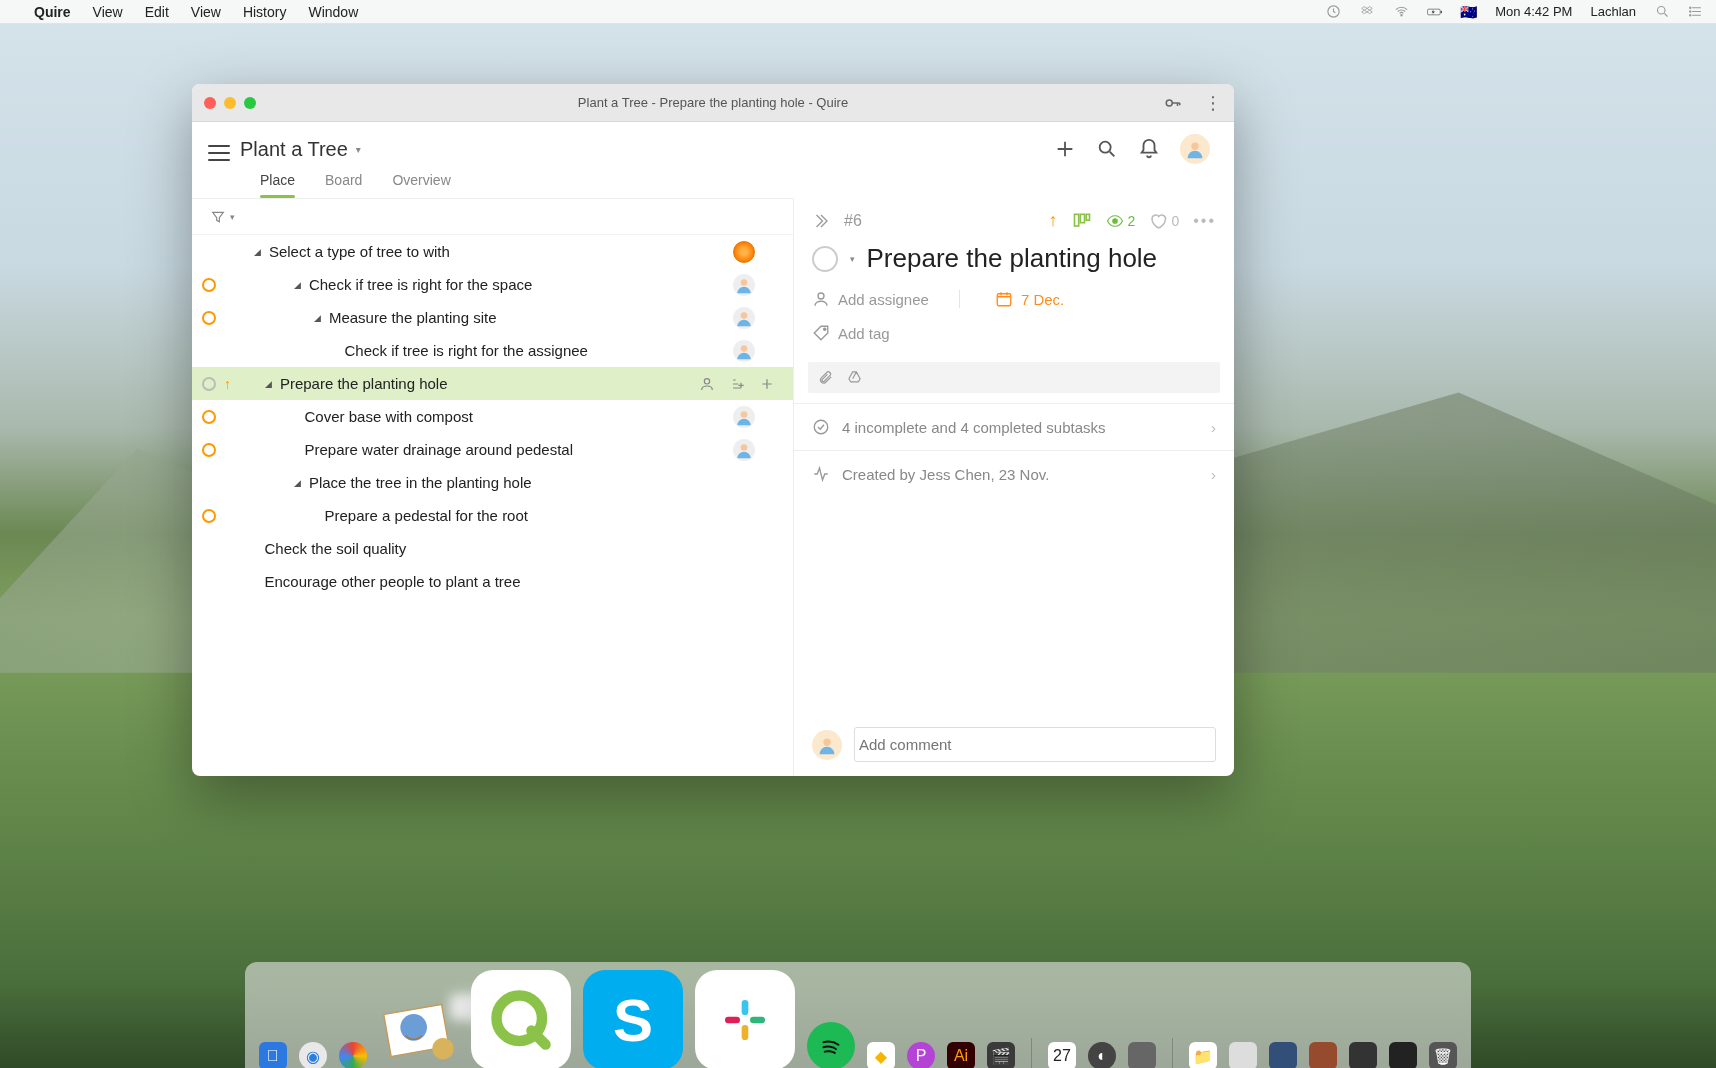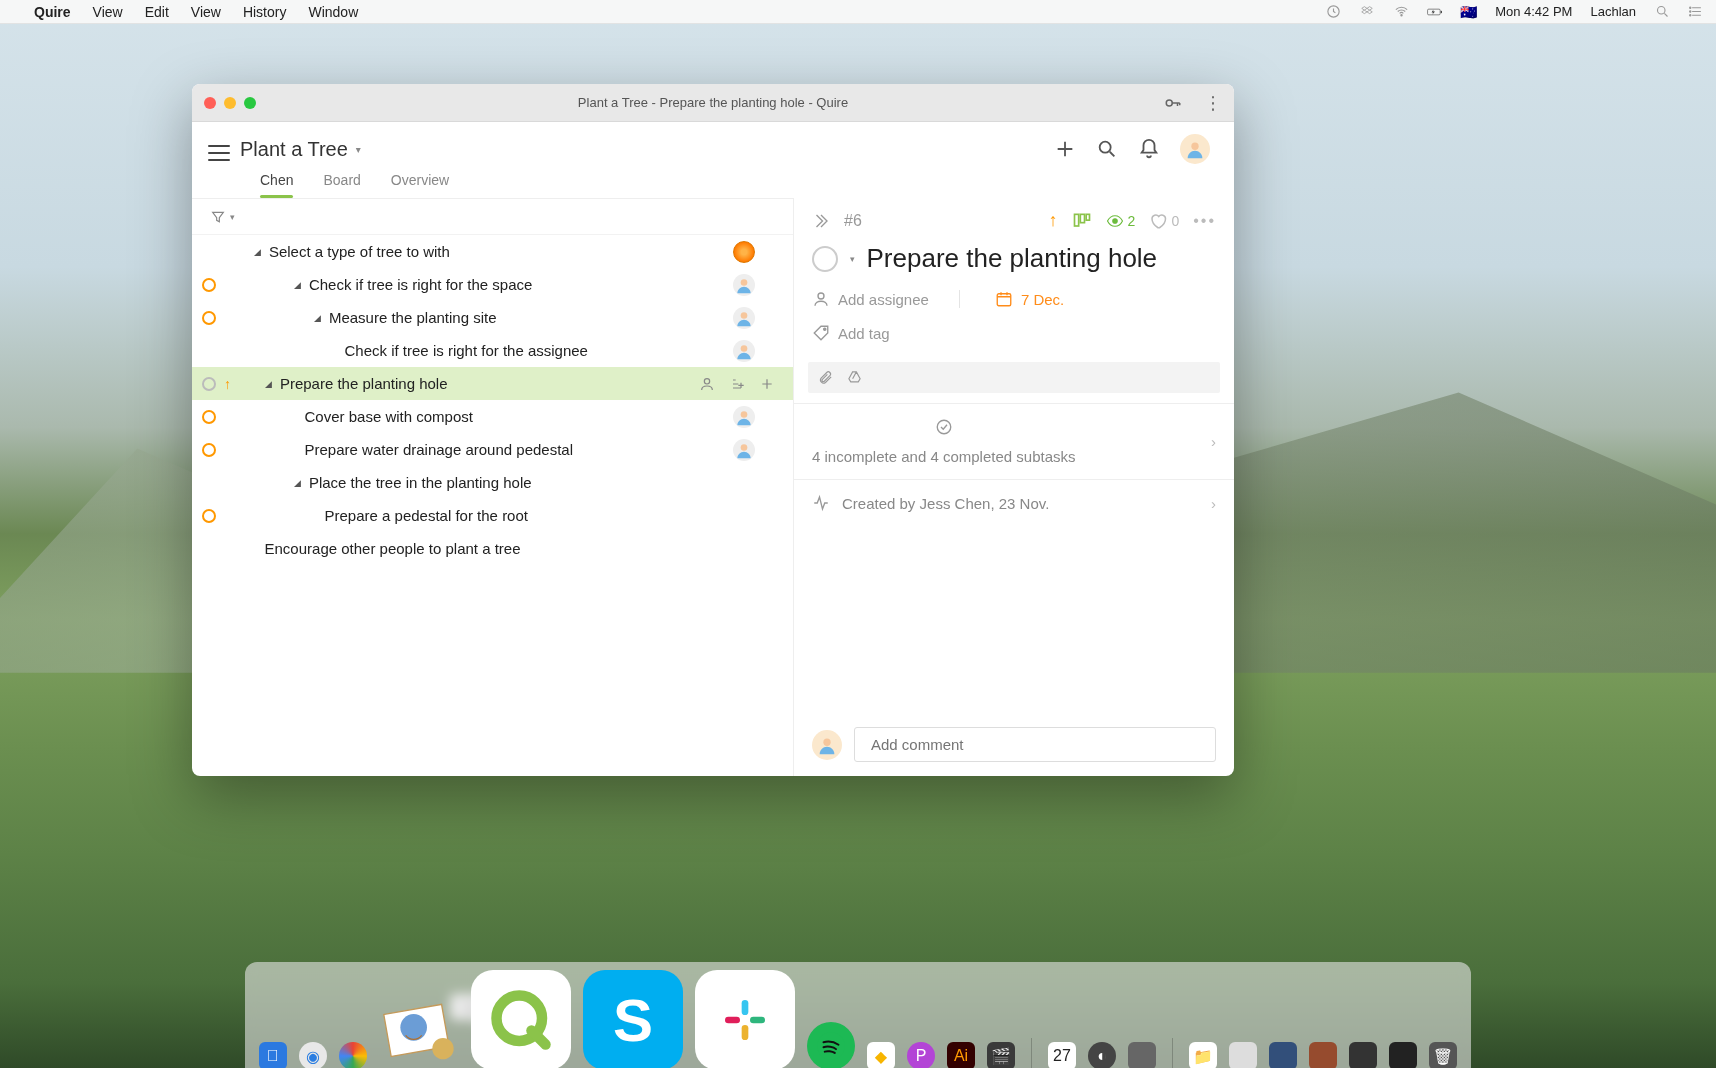--- a/index.html
+++ b/index.html
@@ -100,21 +100,21 @@
 .chev-down{font-size:9px;color:#888;}
 .detail-title{font-size:26px;color:#222;font-weight:500;}
 .detail-meta{display:flex;align-items:center;gap:30px;padding:6px 18px;color:#999;font-size:15px;}
 .detail-meta .mi{display:flex;align-items:center;gap:8px;}
 .date-cal{color:#ff8c1a;display:flex;align-items:center;gap:6px;border-left:1px solid #e4e4e4;padding-left:35px;}
 .detail-tag{padding:10px 18px;color:#999;display:flex;align-items:center;gap:8px;font-size:15px;}
 .detail-desc{padding:12px 18px;color:#999;font-size:16px;display:flex;align-items:center;justify-content:space-between;}
 .attach-bar{margin:10px 14px;background:#f3f3f3;border-radius:2px;padding:8px 10px;display:flex;align-items:center;gap:14px;color:#aaa;}
 .sub-info{padding:14px 18px;border-top:1px solid #eee;color:#888;display:flex;align-items:center;gap:12px;font-size:15px;justify-content:space-between;}
 .comment-bar{margin-top:auto;padding:14px 18px;display:flex;align-items:center;gap:12px;}
-.comment-input{flex:1;border:1px solid #ddd;border-radius:3px;padding:8px 16px;color:#999;font-size:15px;}
+.comment-input{flex:1;border:1px solid #ddd;border-radius:3px;padding:8px 4px;color:#999;font-size:15px;}
 
 
 .dock{
   position:absolute;left:50%;bottom:-10px;transform:translateX(-50%);
   background:rgba(230,230,230,0.6);border-radius:12px 12px 0 0;
   padding:8px 14px;display:flex;align-items:flex-end;gap:12px;
   backdrop-filter:blur(6px);
 }
 .dock-item{width:28px;height:28px;border-radius:6px;display:flex;align-items:center;justify-content:center;font-size:16px;color:#fff;background:#888;}
 .dock-item.big{width:100px;height:100px;border-radius:22px;background:#fff;font-size:60px;color:#8bc34a;font-weight:700;}
@@ -252,21 +252,21 @@
         </span>
         <span class="avatar">
           <svg viewBox="0 0 24 24">
               <circle cx="12" cy="9" r="4" class="avatar-svg-face"></circle>
               <path d="M4 22c0-4.4 3.6-8 8-8s8 3.6 8 8" class="avatar-svg-body"></path>
             </svg>
         </span>
       </div>
     </div>
     <div class="tabs">
-      <div class="tab active">Chen</div>
+      <div class="tab active">Place</div>
       <div class="tab">Board</div>
       <div class="tab">Overview</div>
     </div>
 
     <div class="proj-area">
 
       <div class="left-pane">
         <div class="left-whole">
           <div class="filter-row">
             <svg viewBox="0 0 24 24" width="16" height="16" stroke="#888" fill="none" stroke-width="1.8">
@@ -394,20 +394,26 @@
                   <div class="status-circle status-orange"></div>
                 </div>
                 <span class="tree-indent" style="width: 88px;"></span>
                 <span class="caret" style="visibility: hidden;">&nbsp;</span>
                 <span class="task-text">Prepare a pedestal for the root</span>
               </div>
               <div class="task-row">
                 <div class="status-slot"></div>
                 <span class="tree-indent" style="width: 28px;"></span>
                 <span class="caret" style="visibility: hidden;">&nbsp;</span>
+                <span class="task-text">Check the soil quality</span>
+              </div>
+              <div class="task-row">
+                <div class="status-slot"></div>
+                <span class="tree-indent" style="width: 28px;"></span>
+                <span class="caret" style="visibility: hidden;">&nbsp;</span>
                 <span class="task-text">Encourage other people to plant a tree</span>
               </div>
             </div>
         </div>
       </div>
 
       <div class="detail-pane">
         <div class="detail-top">
           <span>
             <svg viewBox="0 0 24 24" class="ic">
@@ -475,21 +481,21 @@
         <div class="attach-bar">
           <svg viewBox="0 0 24 24" class="ic-sm">
               <path d="M21 11l-9 9a5 5 0 01-7-7l9-9a3.5 3.5 0 015 5l-9 9a2 2 0 01-3-3l8-8"></path>
             </svg>
           <svg viewBox="0 0 24 24" class="ic-sm">
               <path d="M9 3h6l6 11-3 5H6l-3-5zM9 3L3 14M15 3l-6 11"></path>
             </svg>
         </div>
 
         <div class="sub-info">
-          <div style="display:flex;align-items:center;gap:12px;flex-direction:column;">
+          <div style="display:flex;align-items:center;gap:12px;">
             <svg viewBox="0 0 24 24" class="ic">
                 <circle cx="12" cy="12" r="9"></circle>
                 <path d="M8 12l3 3 5-6"></path>
               </svg>
             <span>4 incomplete and 4 completed subtasks</span>
           </div>
           <span style="color:#bbb;">›</span>
         </div>
 
         <div class="sub-info">

